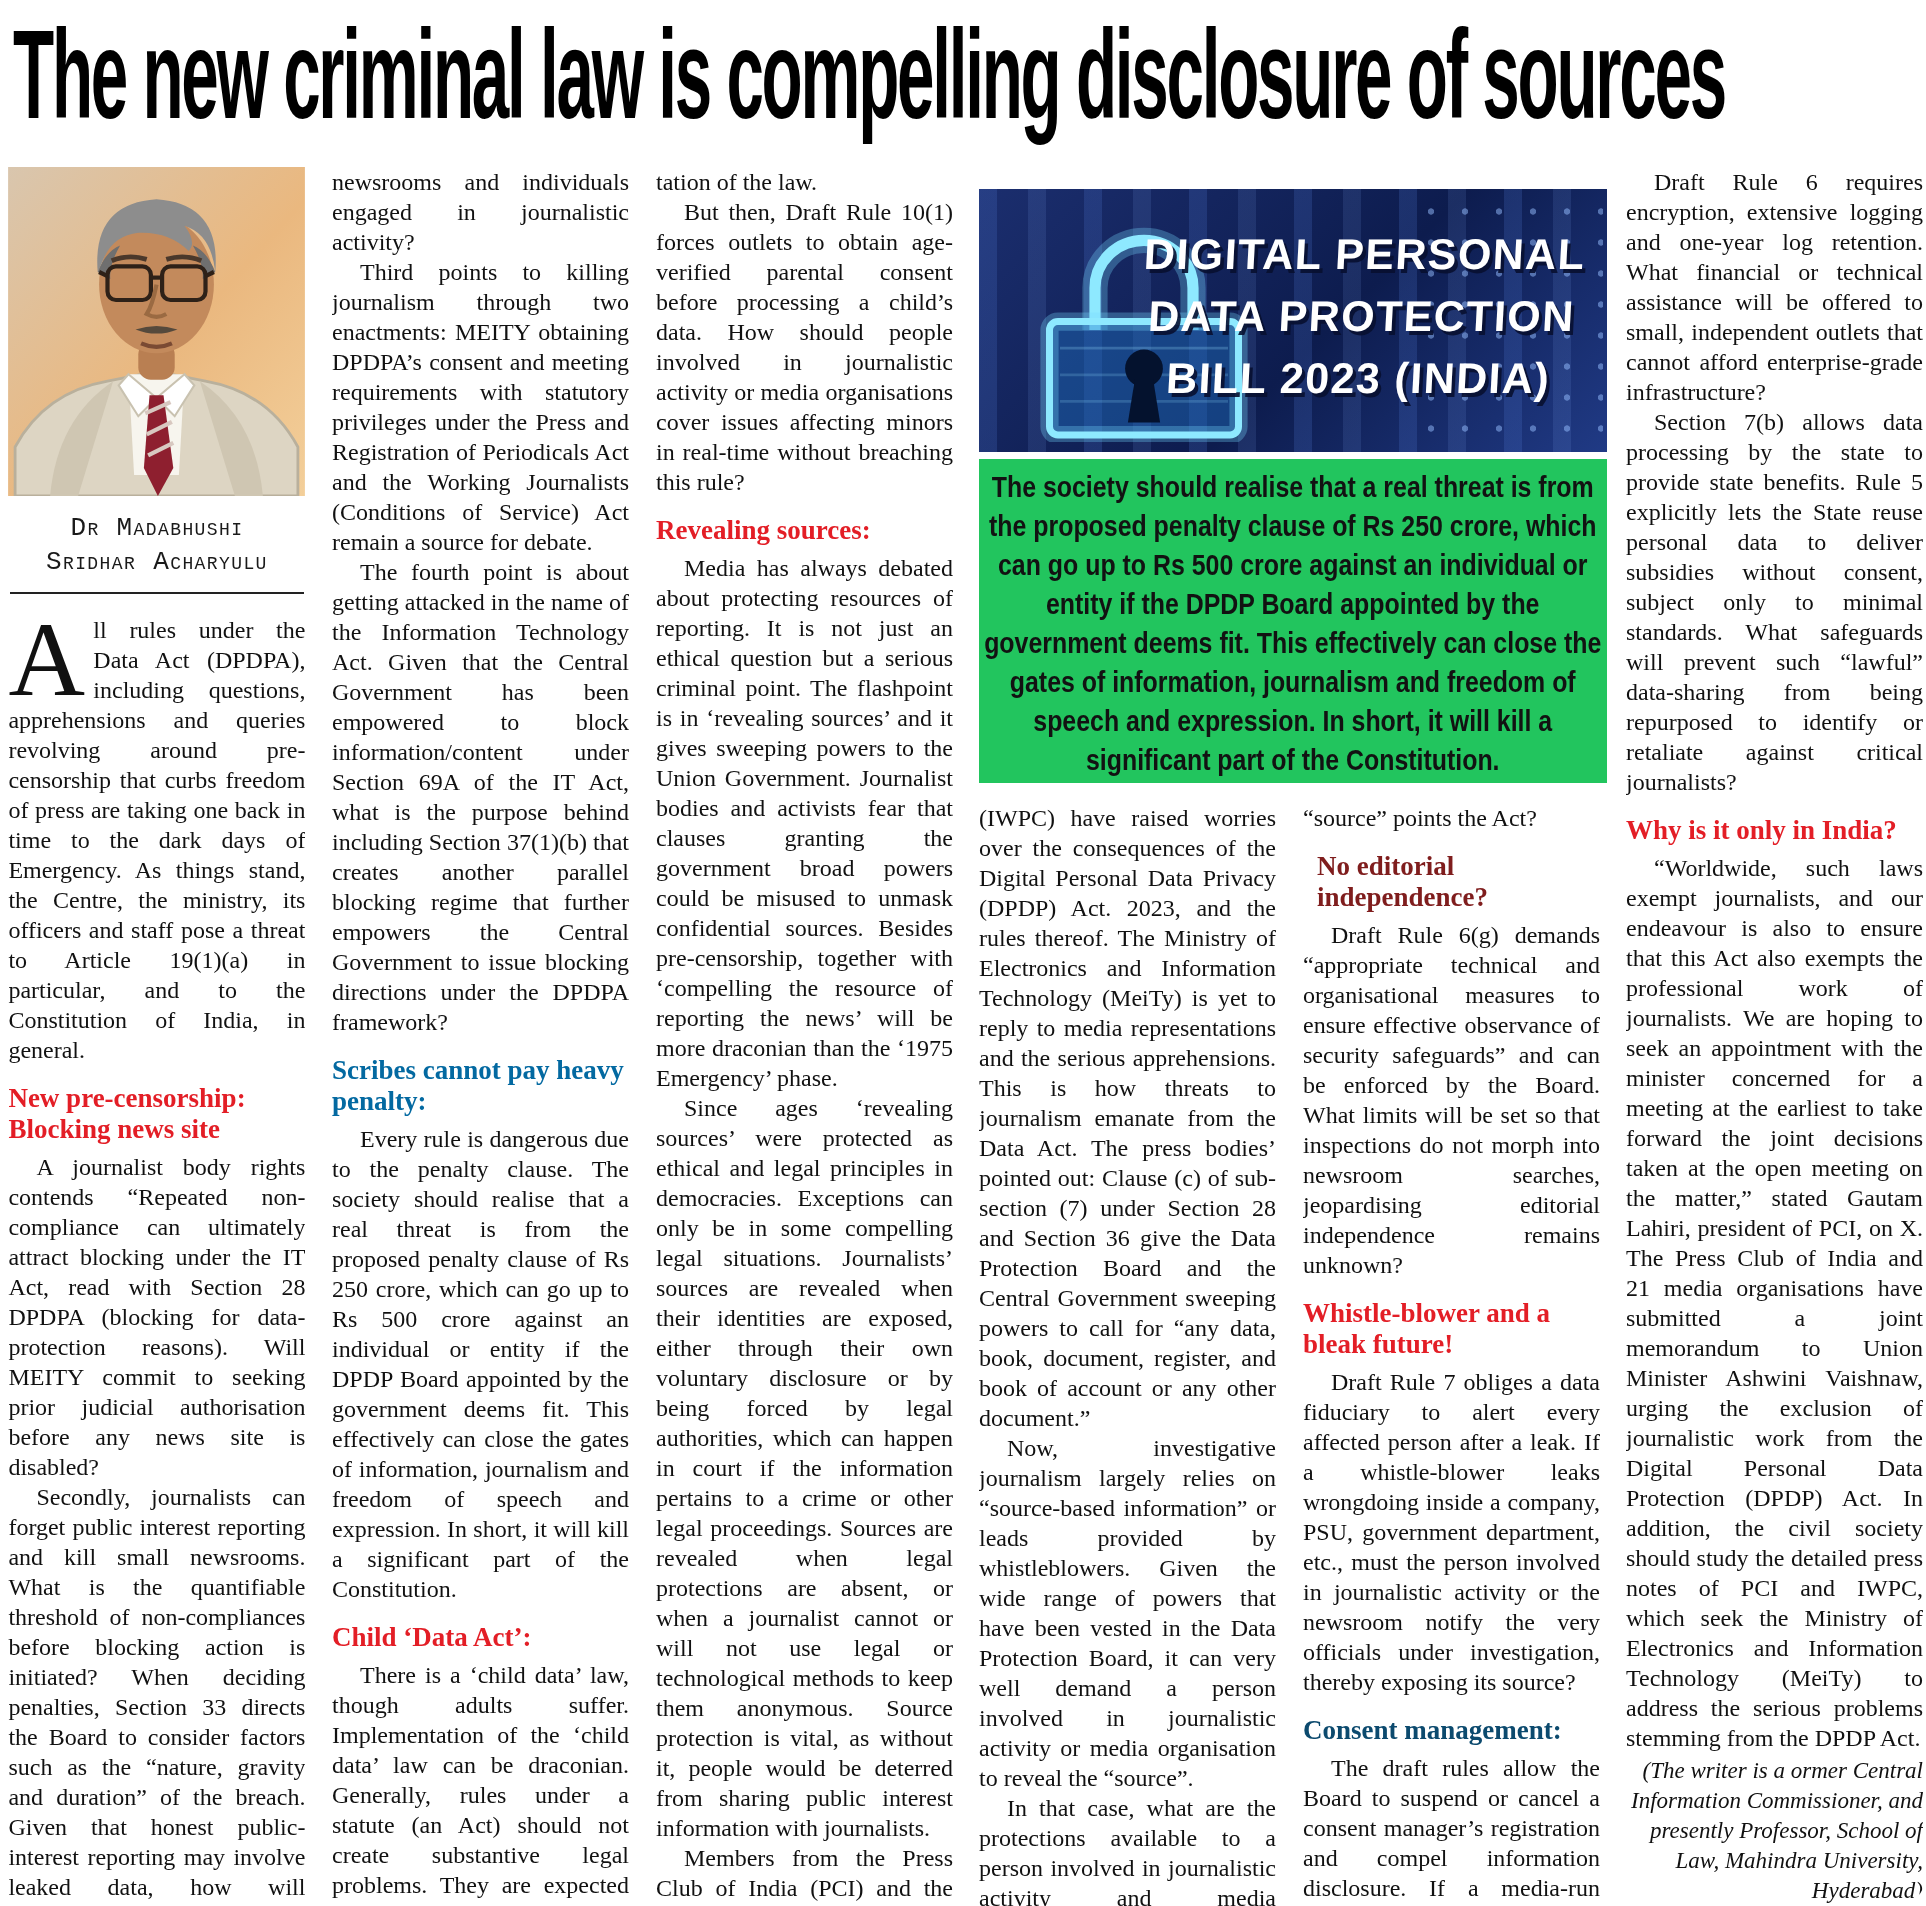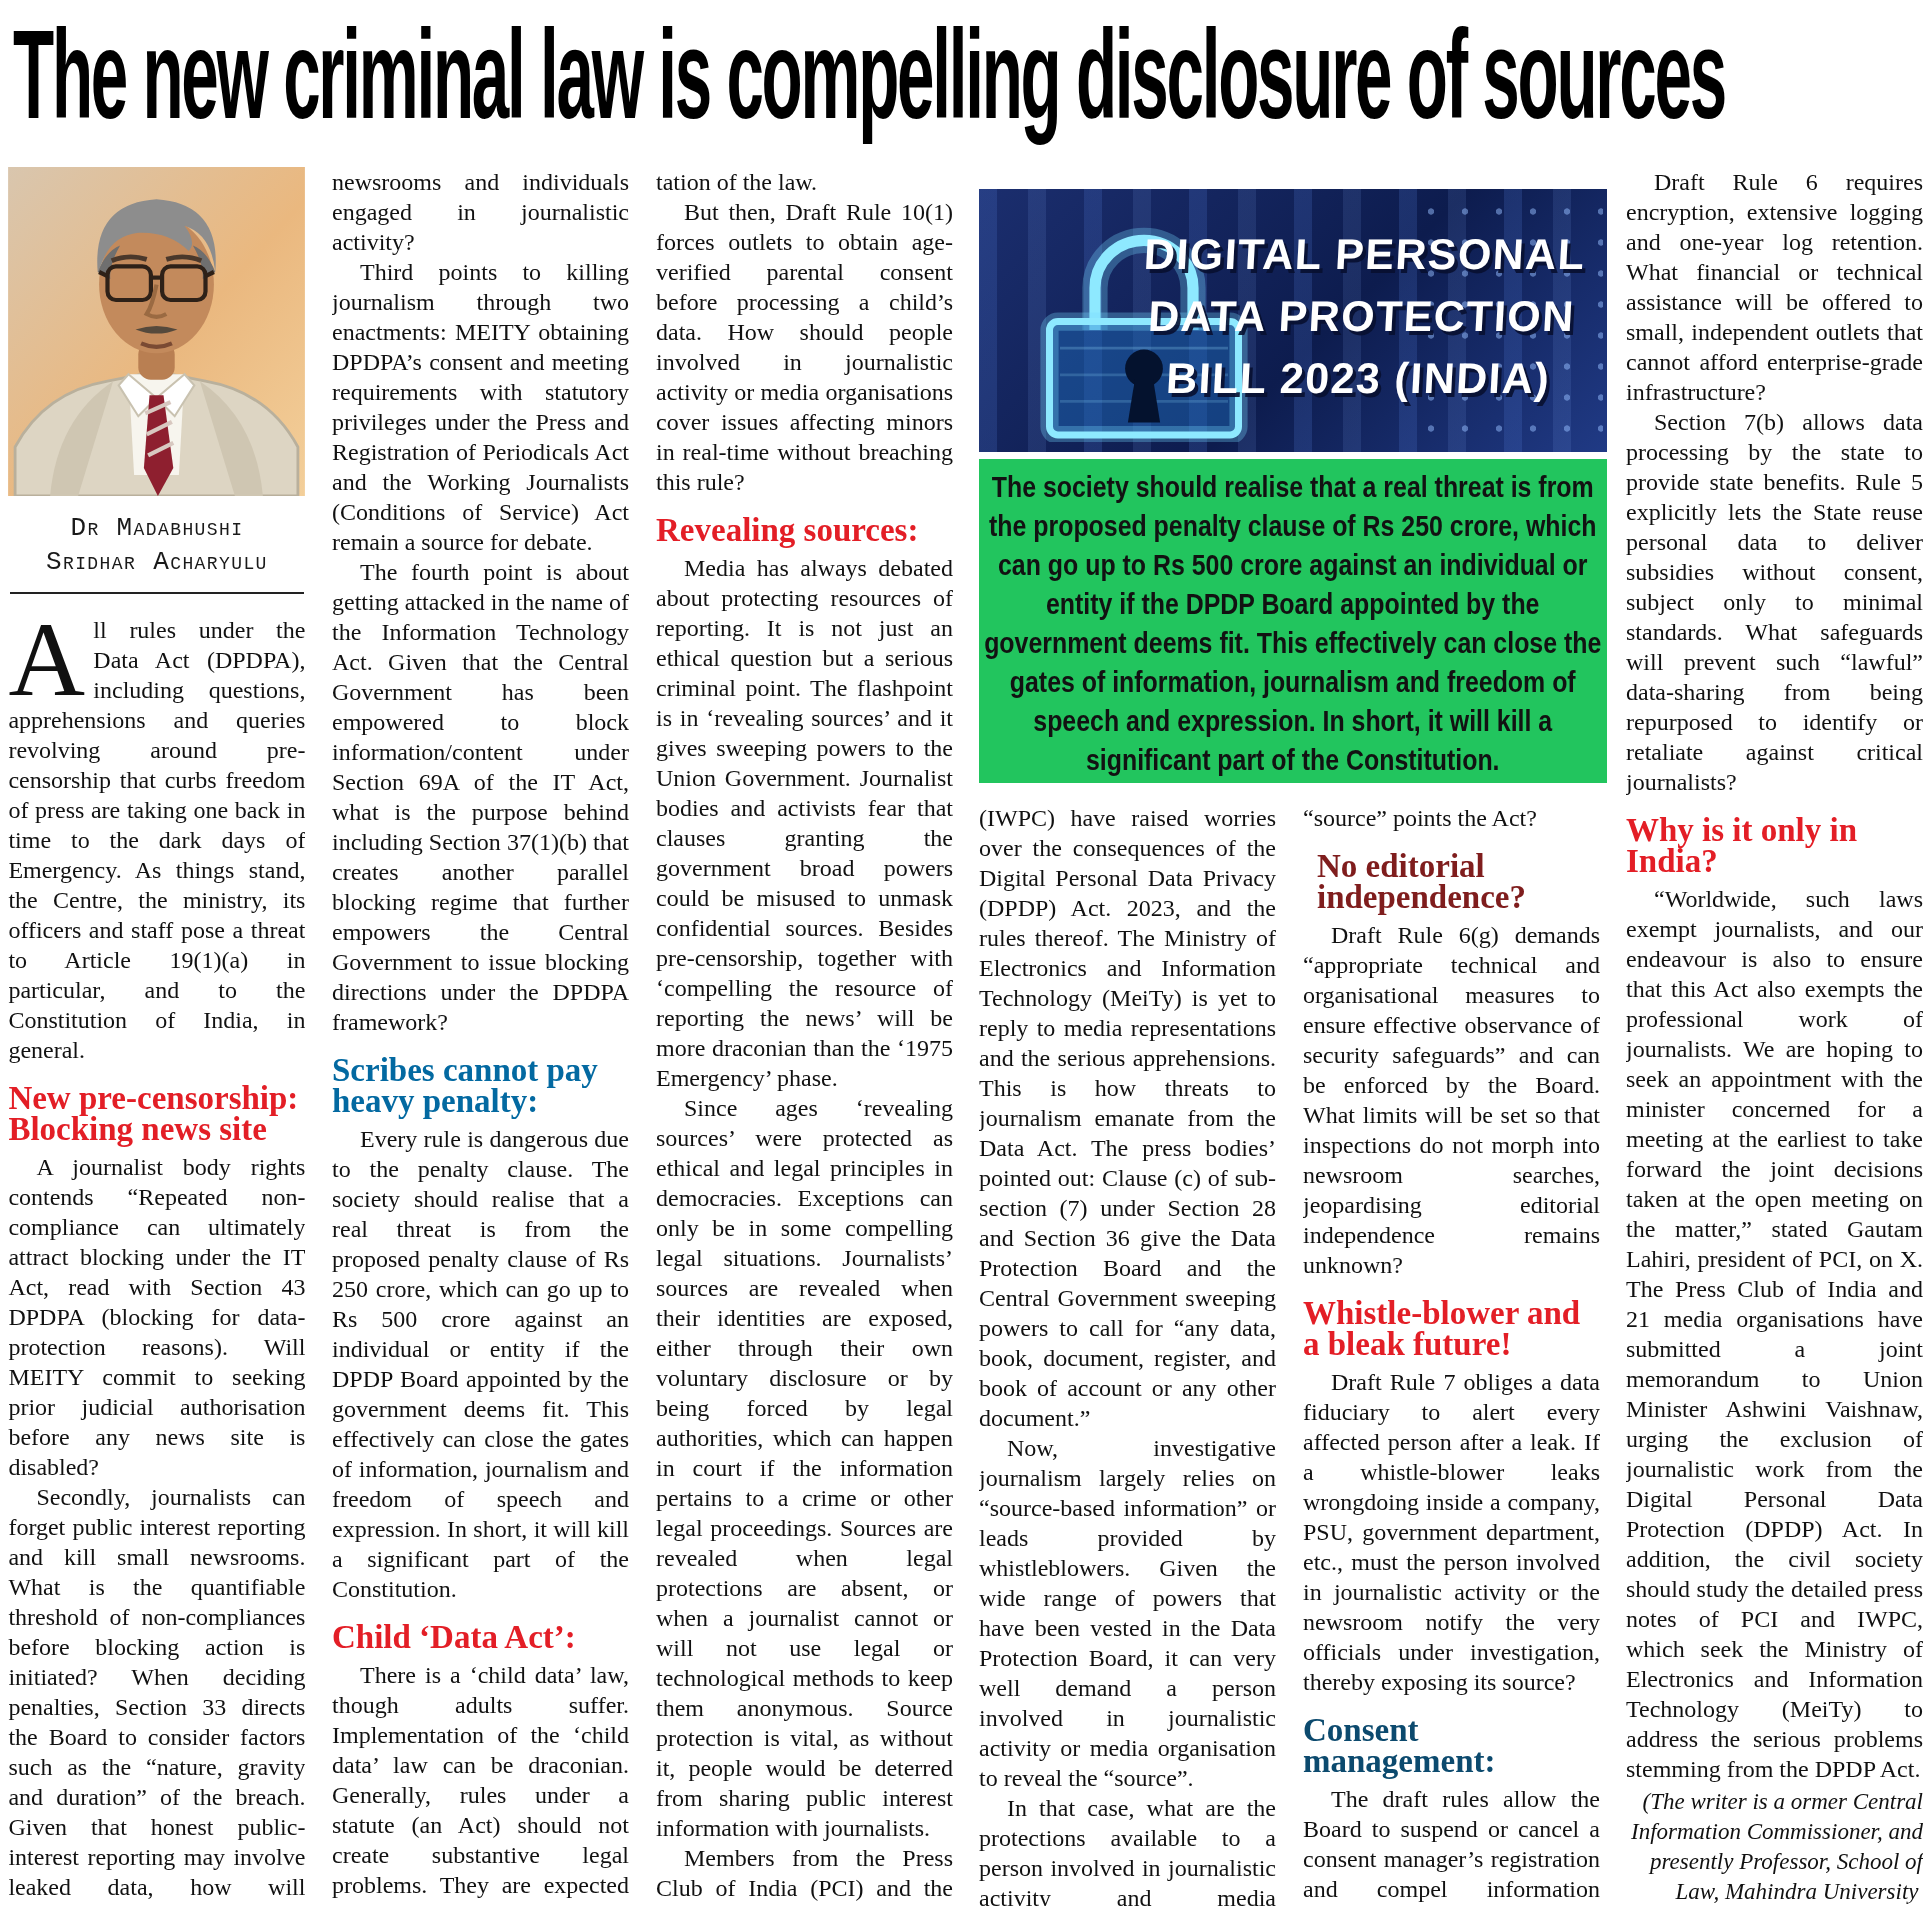--- a/index.html
+++ b/index.html
@@ -14,21 +14,21 @@
   
   .col{position:absolute;top:167px;width:297px;height:1740px;overflow:hidden;}
   .c1{left:8.4px;}  .c2{left:332px;} .c3{left:656px;}
   .c4{left:979px;top:803px;height:1104px;}
   .c5{left:1303px;top:803px;height:1104px;}
   .c6{left:1626px;}
 
   .para{margin:0;font-size:24px;line-height:30px;text-align:justify;text-indent:28px;
         hyphens:auto;-webkit-hyphens:auto;}
   .para.noindent{text-indent:0;}
-  .subhead{font-weight:bold;font-size:33px;line-height:31px;margin:18px 0 7px 0;text-align:left;}
+  .subhead{font-weight:bold;font-size:27px;line-height:31px;margin:18px 0 7px 0;text-align:left;}
   .dropcap{float:left;font-size:106px;line-height:81px;padding:4.2px 8.4px 0 0;}
   .endnote{font-style:italic;text-align:right;text-indent:0;font-size:23px;line-height:30px;margin-top:2.8px;}
 
   
   .photo{width:297px;height:329px;overflow:hidden;}
   .photo svg{display:block;}
   .byline{margin-top:15.4px;text-align:center;font-variant:small-caps;font-size:26px;
           line-height:34px;letter-spacing:1.4px;color:#1a1a1a;font-family:Liberation Mono, monospace;}
   .byline-rule{border:0;border-top:2.1px solid #222;margin:12.6px 1.4px 0 1.4px;}
   .c1 .coltext{margin-top:21px;}
@@ -108,21 +108,21 @@
       </svg>
     </div>
     <div class="byline">
       <div>Dr Madabhushi</div>
       <div>Sridhar Acharyulu</div>
     </div>
     <hr class="byline-rule">
     <div class="coltext">
         <p class="para noindent"><span class="dropcap">A</span>ll rules under the Data Act (DPDPA), including questions, apprehensions and queries revolving around pre-censorship that curbs freedom of press are taking one back in time to the dark days of Emergency. As things stand, the Centre, the ministry, its officers and staff pose a threat to Article 19(1)(a) in particular, and to the Constitution of India, in general.</p>
         <div class="subhead" style="color: rgb(227, 30, 38);">New pre-censorship: Blocking news site</div>
-        <p class="para">A journalist body rights contends “Repeated non-compliance can ultimately attract blocking under the IT Act, read with Section 43 DPDPA (blocking for data-protection reasons). Will MEITY commit to seeking prior judicial authorisation before any news site is disabled?</p>
+        <p class="para">A journalist body rights contends “Repeated non-compliance can ultimately attract blocking under the IT Act, read with Section 28 DPDPA (blocking for data-protection reasons). Will MEITY commit to seeking prior judicial authorisation before any news site is disabled?</p>
         <p class="para">Secondly, journalists can forget public interest reporting and kill small newsrooms. What is the quantifiable threshold of non-compliances before blocking action is initiated? When deciding penalties, Section 33 directs the Board to consider factors such as the “nature, gravity and duration” of the breach. Given that honest public-interest reporting may involve leaked data, how will proportionality be guaranteed so fines do not have a chilling effect on smaller</p>
       </div>
   </div>
 
   <div class="col c2">
       <p class="para noindent">newsrooms and individuals engaged in journalistic activity?</p>
       <p class="para">Third points to killing journalism through two enactments: MEITY obtaining DPDPA’s consent and meeting requirements with statutory privileges under the Press and Registration of Periodicals Act and the Working Journalists (Conditions of Service) Act remain a source for debate.</p>
       <p class="para">The fourth point is about getting attacked in the name of the Information Technology Act. Given that the Central Government has been empowered to block information/content under Section 69A of the IT Act, what is the purpose behind including Section 37(1)(b) that creates another parallel blocking regime that further empowers the Central Government to issue blocking directions under the DPDPA framework?</p>
       <div class="subhead" style="color: #0369a1;">Scribes cannot pay heavy penalty:</div>
       <p class="para">Every rule is dangerous due to the penalty clause. The society should realise that a real threat is from the proposed penalty clause of Rs 250 crore, which can go up to Rs 500 crore against an individual or entity if the DPDP Board appointed by the government deems fit. This effectively can close the gates of information, journalism and freedom of speech and expression. In short, it will kill a significant part of the Constitution.</p>

